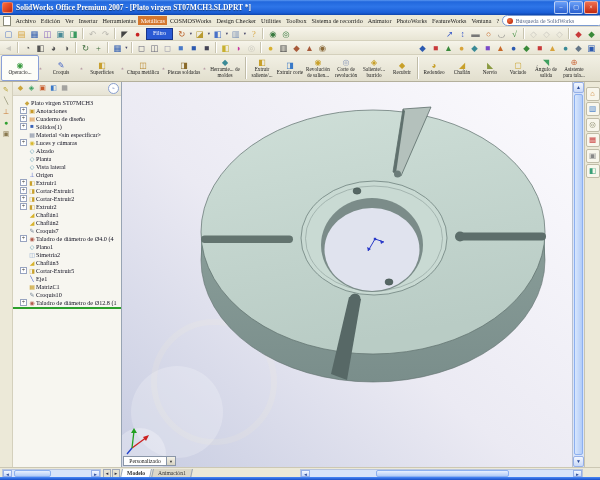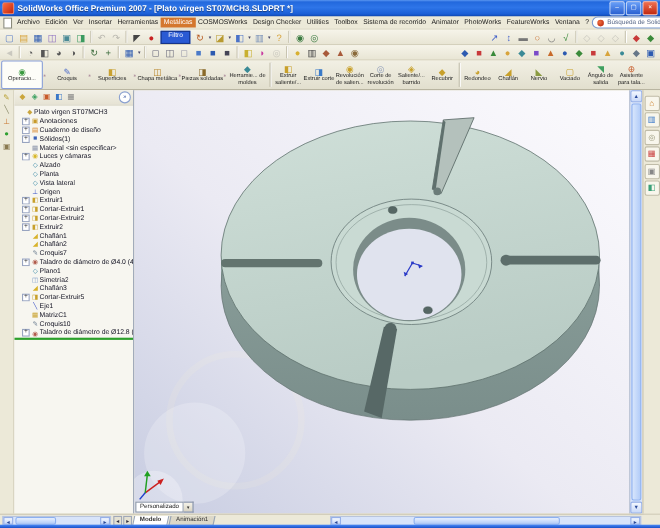--- a/index.html
+++ b/index.html
@@ -1,17 +1,17 @@
 <!DOCTYPE html>
 <html><head>
 <meta charset="utf-8">
 <style>
   html,body{margin:0;padding:0;}
   body{width:600px;height:480px;overflow:hidden;font-family:"Liberation Sans",sans-serif;background:#ece9d8;}
-  #app{position:relative;width:600px;height:480px;overflow:hidden;background:#ece9d8;}
+  #app{position:relative;width:600px;height:480px;overflow:hidden;background:#ece9d8;font-family:Liberation Serif, serif;}
   .abs{position:absolute;}
 
   
   .titlebar{left:0;top:0;width:600px;height:15px;display:flex;align-items:center;padding:0 2px;box-sizing:border-box;
     background:linear-gradient(180deg,#5a96f0 0%,#2268dd 12%,#2e75e8 45%,#1a5ed6 85%,#0f45ab 100%);}
   .title-icon{width:9px;height:9px;flex:none;background:linear-gradient(135deg,#ff6a3a,#c02810);border-radius:2px;margin-right:3px;border:1px solid #ffffff55;}
   .title-text{color:#fff;font-size:7.5px;font-weight:bold;text-shadow:0 1px 1px rgba(0,0,0,.45);white-space:nowrap;overflow:hidden;flex:1;}
   .winbtn{width:12px;height:11px;margin-left:1px;flex:none;font-size:6px;line-height:10px;text-align:center;color:#fff;
     border:1px solid rgba(255,255,255,.6);border-radius:2px;background:linear-gradient(180deg,#6aa0f8,#2a60d0);}
   .winbtn.close{background:linear-gradient(180deg,#f07050,#c02810);}

